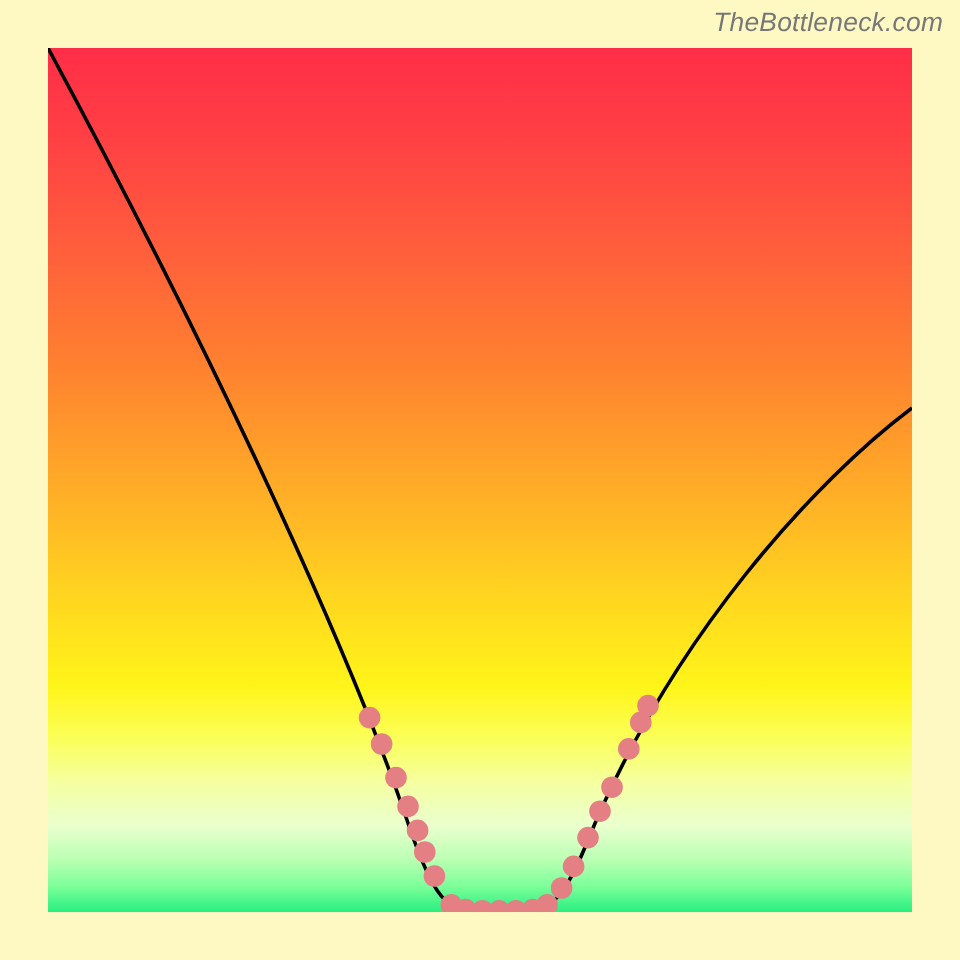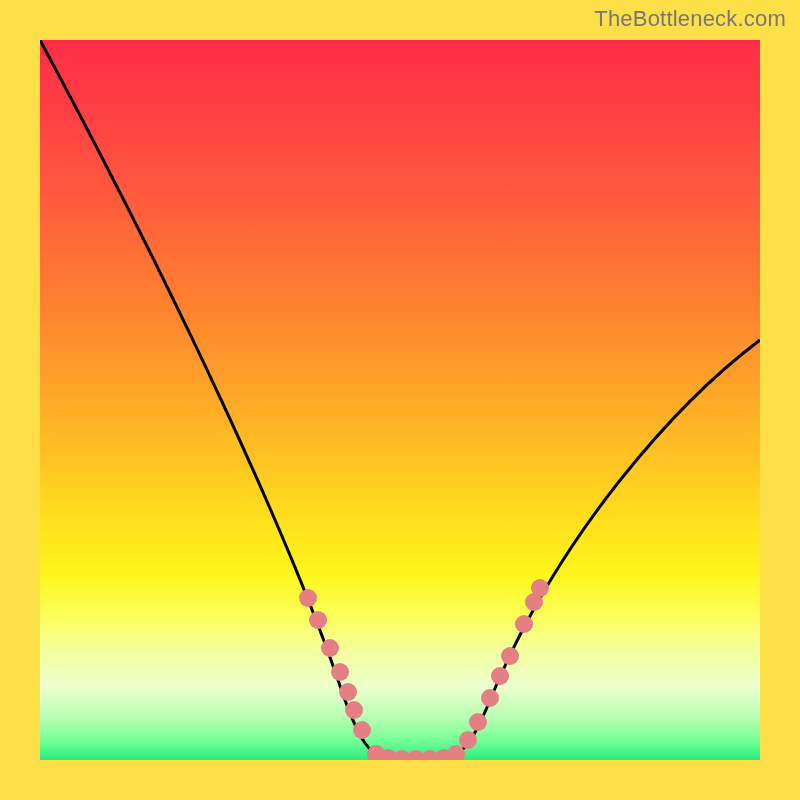--- a/index.html
+++ b/index.html
@@ -8,21 +8,22 @@
     width: 800px;
     height: 800px;
     overflow: hidden;
     background: #000;
     font-family: Arial, Helvetica, sans-serif;
   }
   .frame {
     position: relative;
     width: 800px;
     height: 800px;
-    background: #fde047;
+    background: #fef9c3;
+    font-style: italic;
   }
   .plot {
     position: absolute;
     left: 40px;
     top: 40px;
     width: 720px;
     height: 720px;
     overflow: hidden;
   }
   .grad {

